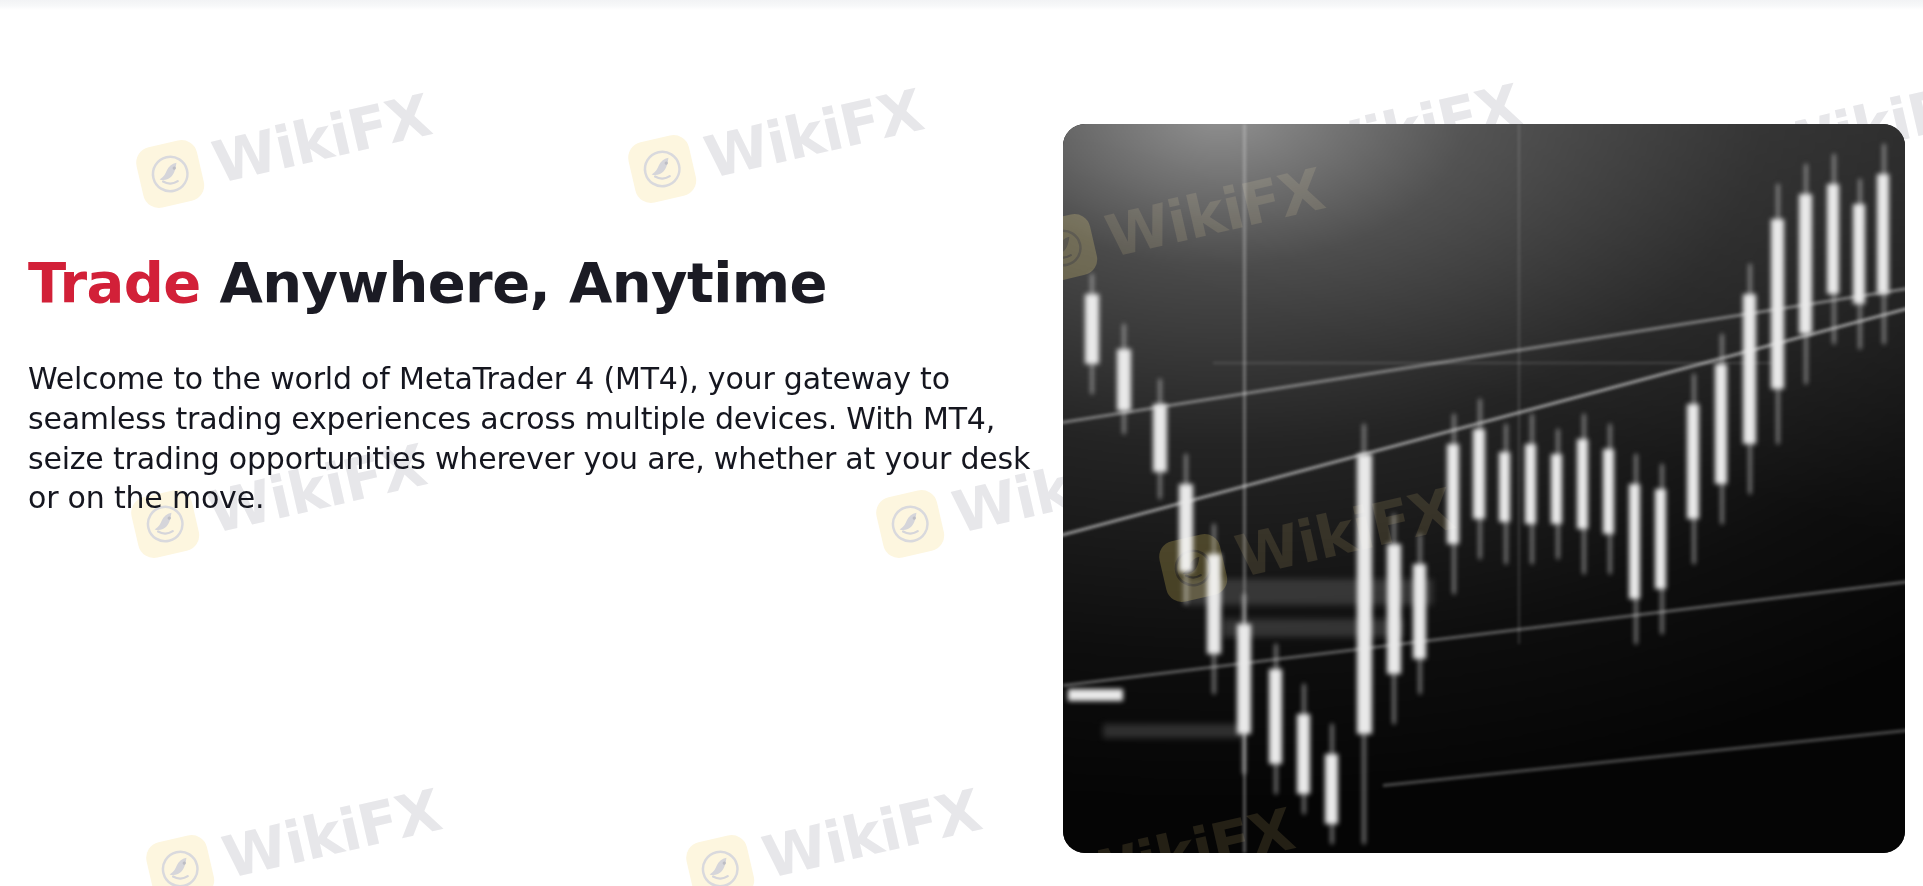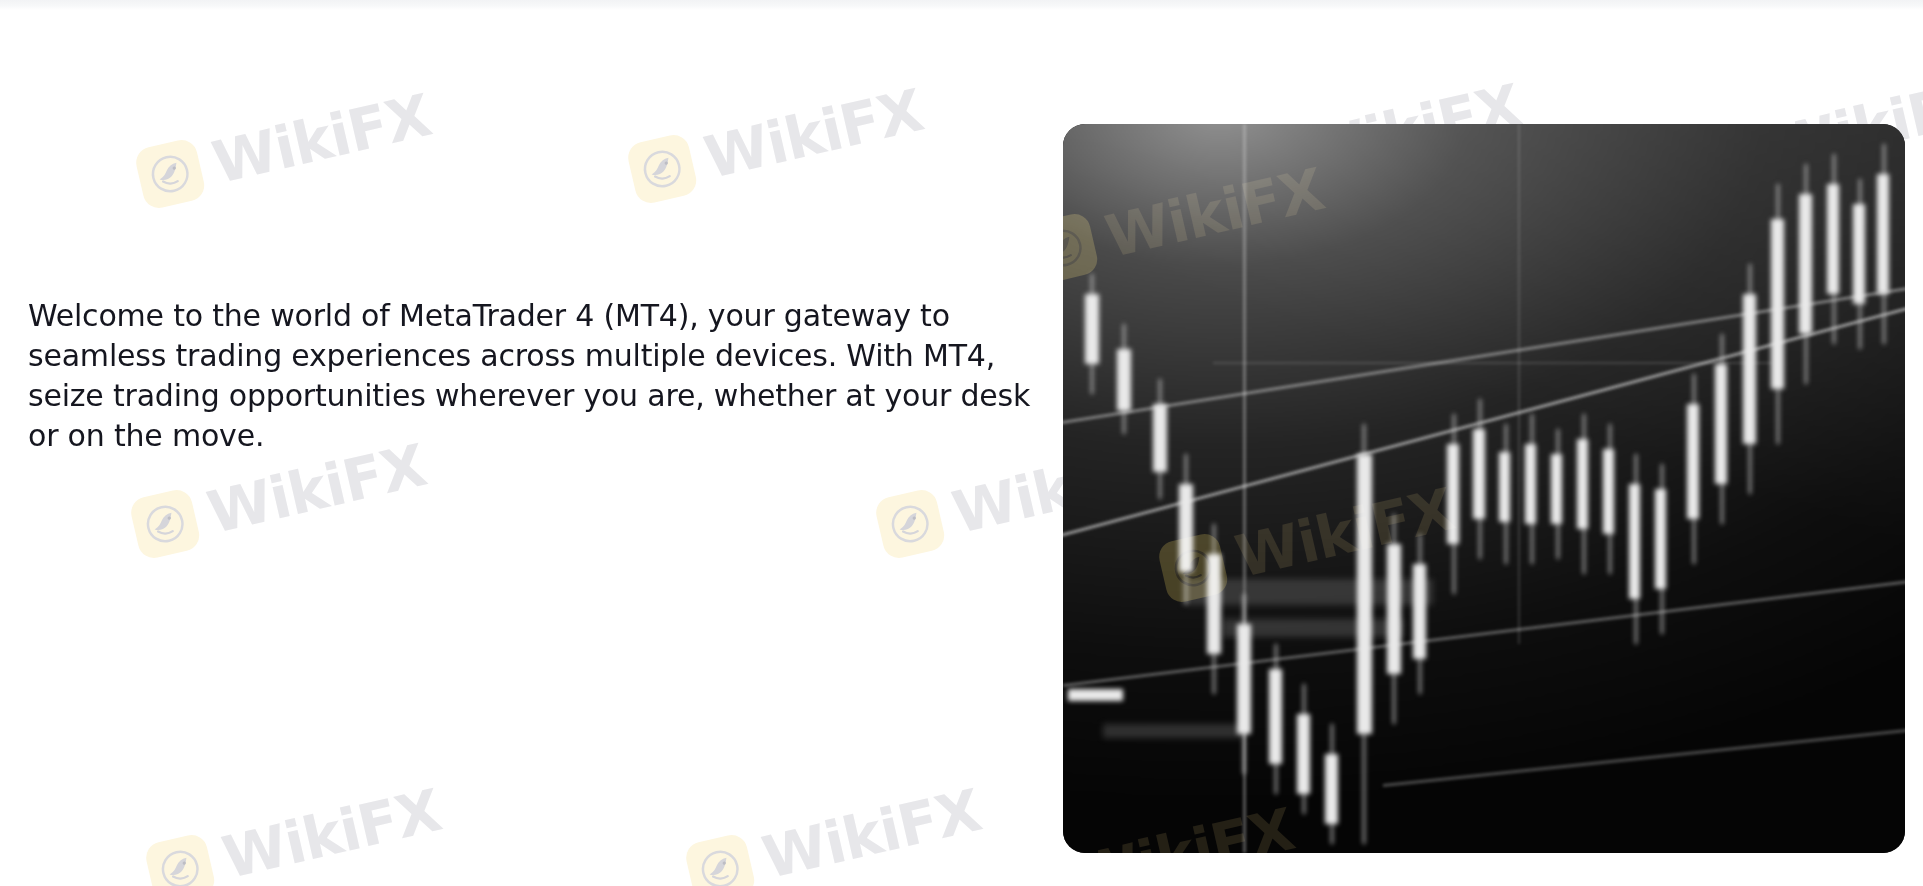--- a/index.html
+++ b/index.html
@@ -414,19 +414,20 @@
           
         </span>
         <span class="wm-text">WikiFX</span>
       </div>
     </div>
   </div>
 
   <div class="content">
     <div class="left-col">
 
+      <h1 class="headline"><span class="accent">Trade</span><span> Anywhere, Anytime</span></h1>
 
       <p class="lede">Welcome to the world of MetaTrader 4 (MT4), your gateway to seamless trading experiences across multiple devices. With MT4, seize trading opportunities wherever you are, whether at your desk or on the move.</p>
 
     </div>
   </div>
 
 </div>
 
 </body></html>

